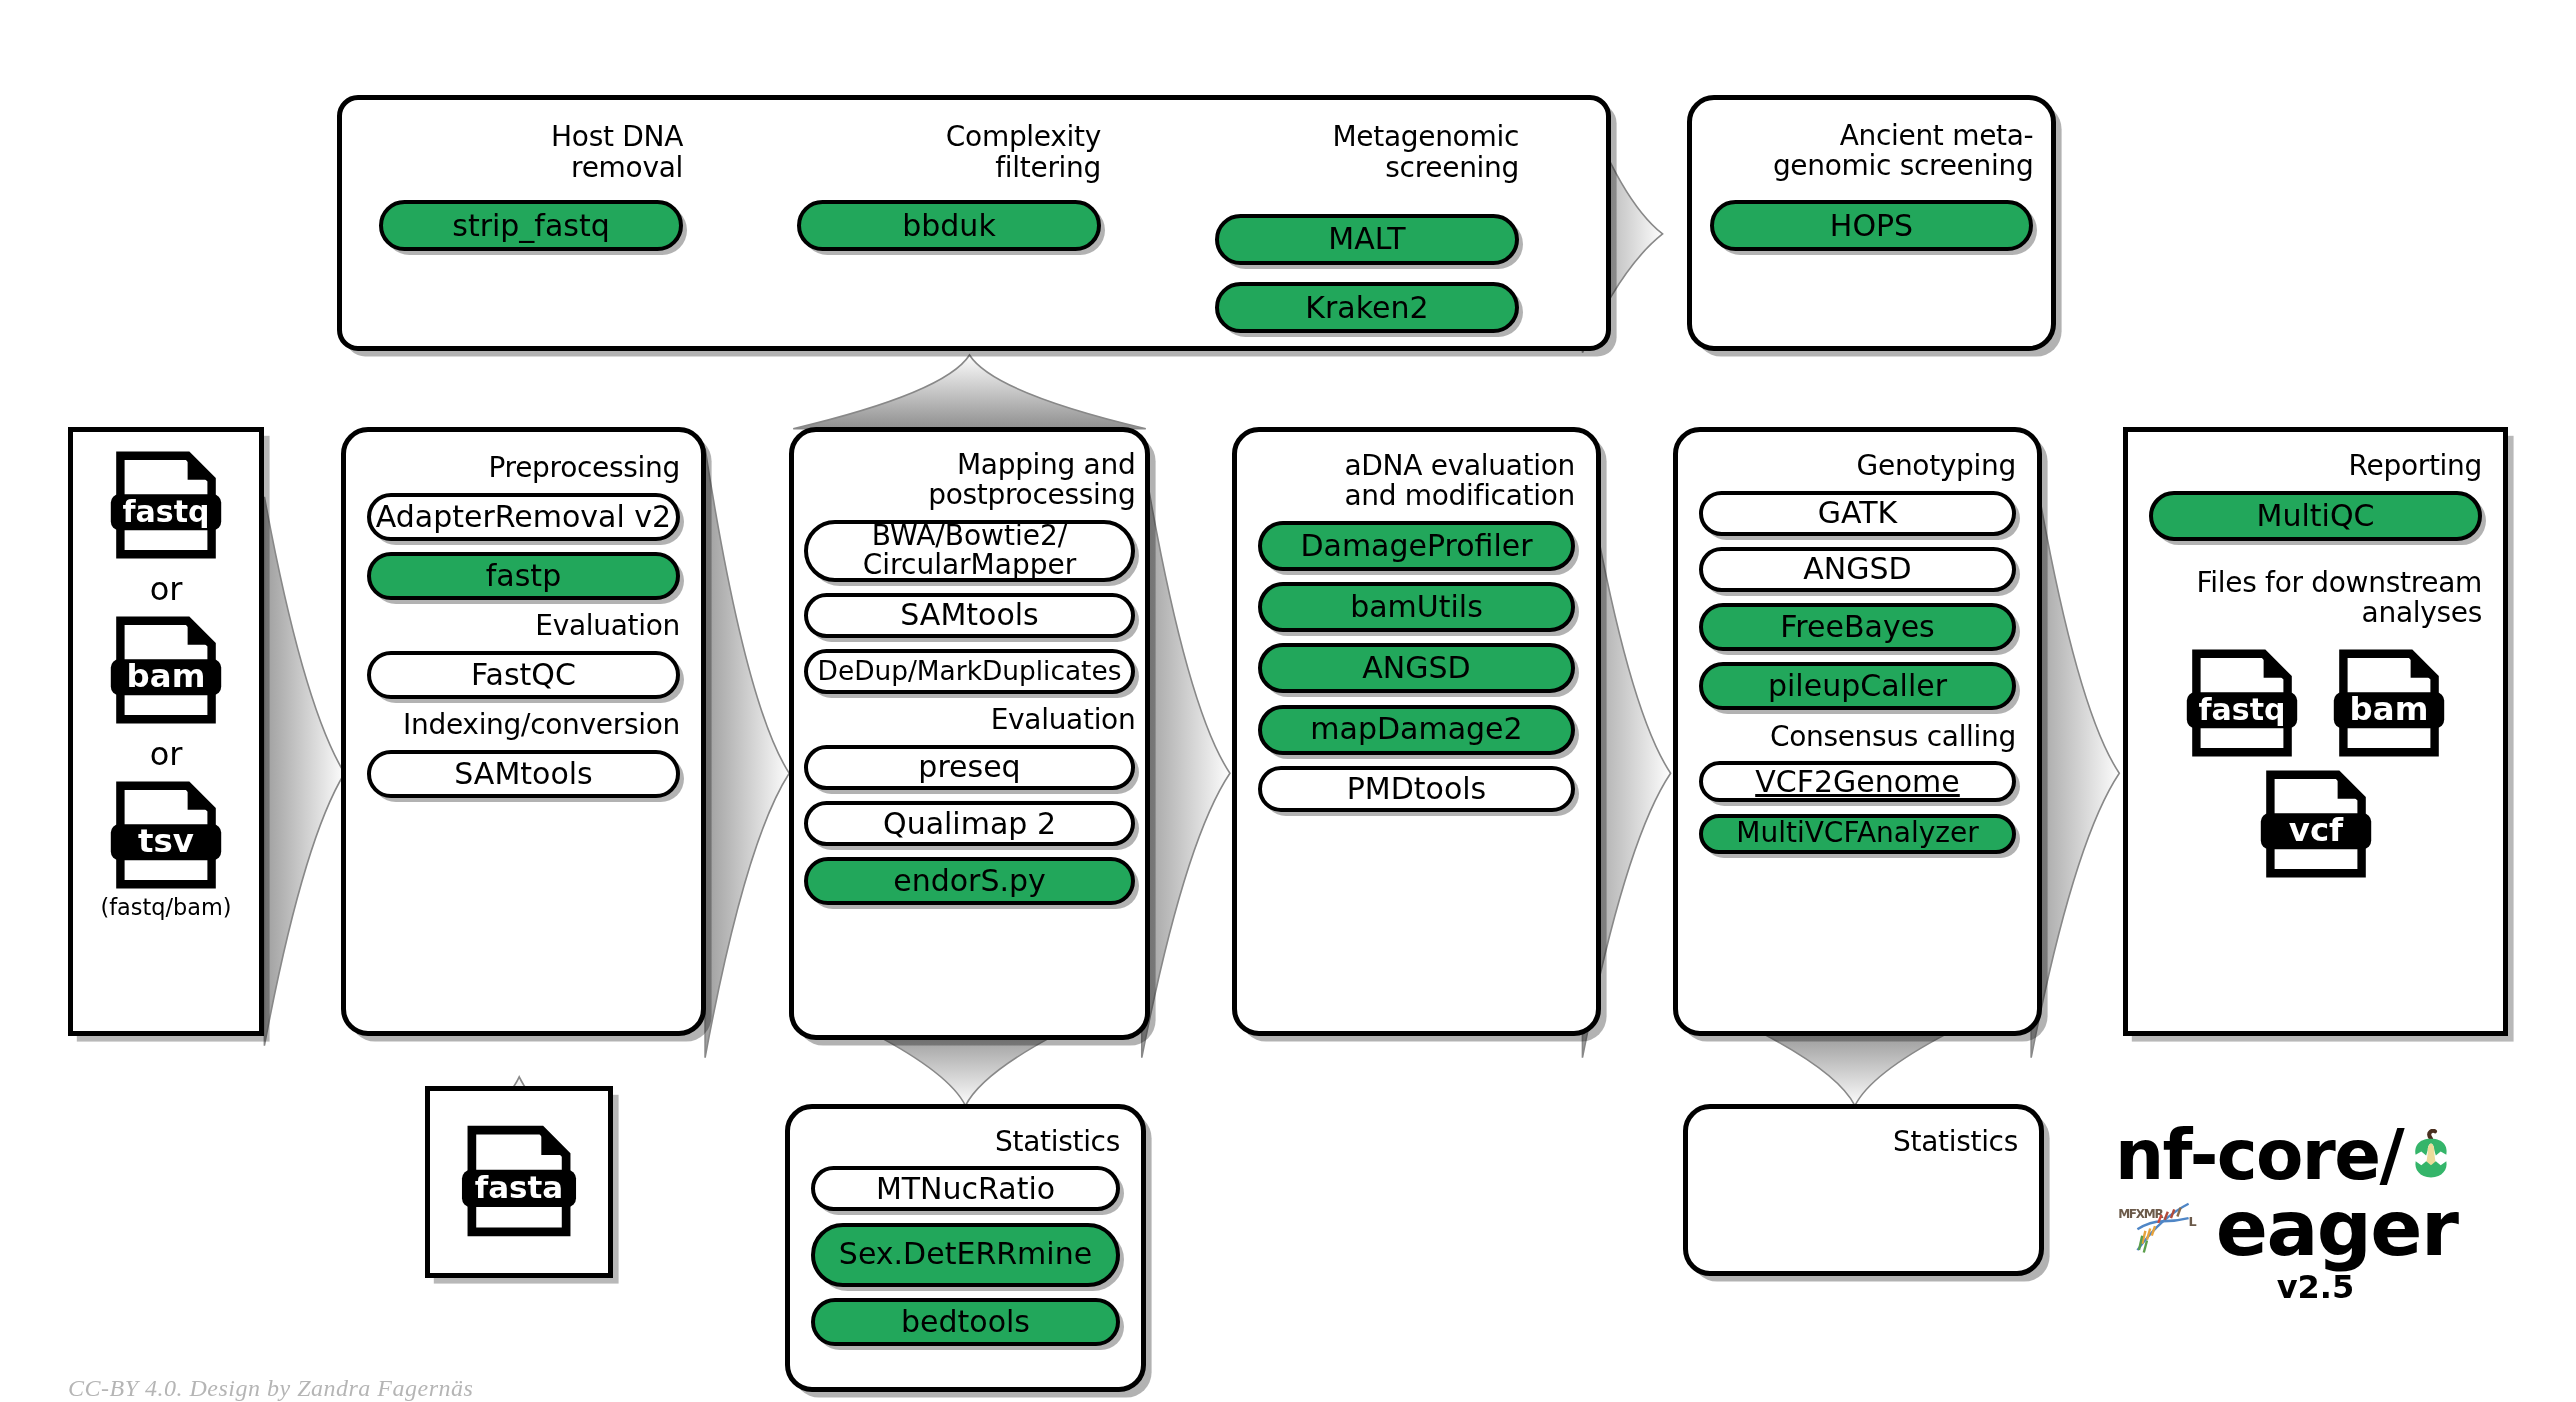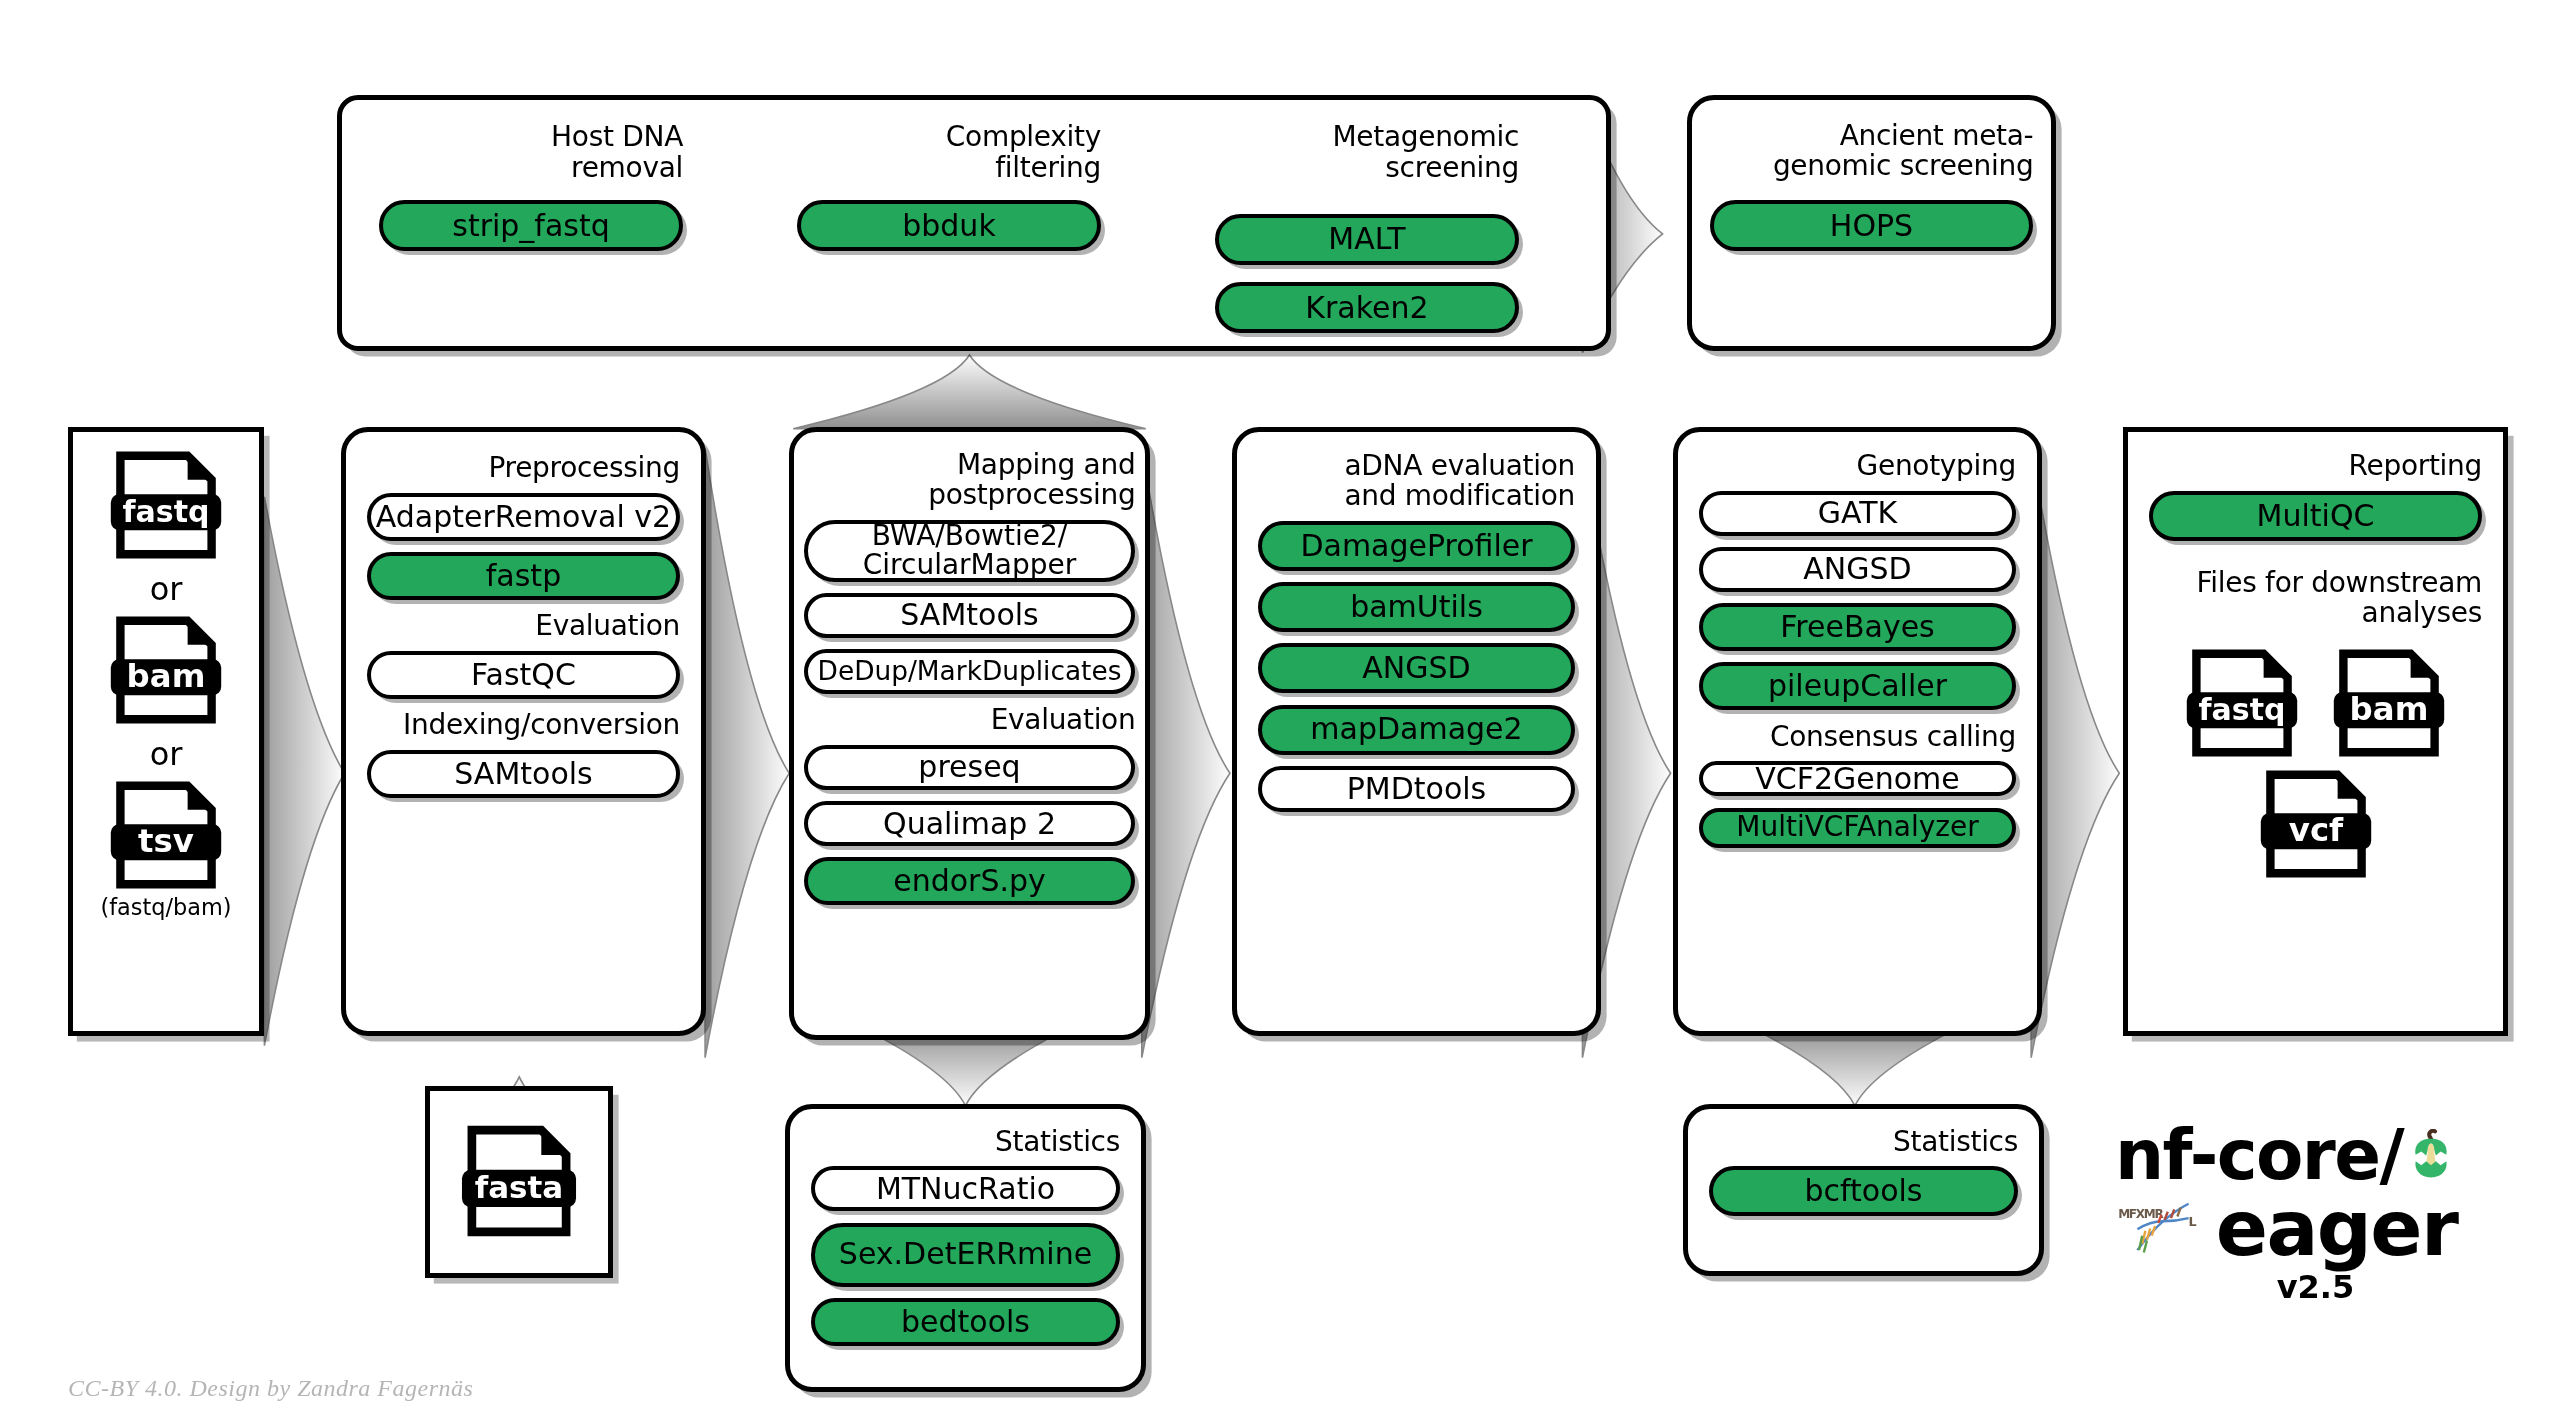--- a/index.html
+++ b/index.html
@@ -242,21 +242,21 @@
   </div>
 
   <div class="box round" style="left:1673px;top:427px;width:369px;height:609px;">
     <div class="stack" style="top:19px;">
       <div class="boxtitle">Genotyping</div>
       <div class="pill" style="height:45px;">GATK</div>
       <div class="pill" style="height:45px;">ANGSD</div>
       <div class="pill green" style="height:48px;">FreeBayes</div>
       <div class="pill green" style="height:48px;">pileupCaller</div>
       <div class="boxtitle sub">Consensus calling</div>
-      <div class="pill" style="height:35px;">VCF2Genome</div>
+      <div class="pill" style="height:41px;text-decoration:underline;">VCF2Genome</div>
       <div class="pill green" style="height:40px;font-size:28px;">MultiVCFAnalyzer</div>
     </div>
   </div>
 
   <div class="box sharp" style="left:2123px;top:427px;width:385px;height:609px;">
     <div class="stack" style="top:19px;">
       <div class="boxtitle">Reporting</div>
       <div class="pill green" style="height:50px;">MultiQC</div>
       <div class="boxtitle" style="margin-top:27px;">Files for downstream
 analyses</div>
@@ -311,21 +311,20 @@
       <div class="boxtitle">Statistics</div>
       <div class="pill" style="height:45px;">MTNucRatio</div>
       <div class="pill green" style="height:64px;">Sex.DetERRmine</div>
       <div class="pill green" style="height:48px;">bedtools</div>
     </div>
   </div>
 
   <div class="box round" style="left:1683px;top:1104px;width:361px;height:172px;">
     <div class="stack" style="top:17.6px;">
       <div class="boxtitle">Statistics</div>
-      <div class="pill green" style="height:50px;">bcftools</div>
     </div>
   </div>
 
   <div class="logo" style="left:2115px;top:1115px;width:401px;">
     <div class="logo-line1">
       <span>nf-core/</span>
       <span style="margin-left:6.4px;">
         <svg width="42" height="50" viewBox="0 0 52 62">
           <path d="M26 12 C20 4 28 1 31 3" fill="none" stroke="#4a2f20" stroke-width="5" stroke-linecap="round"></path>
           <path d="M26 12 C10 12 5 22 7 32 L14 28 L20 33 L22 26 C22 22 24 18 26 18

